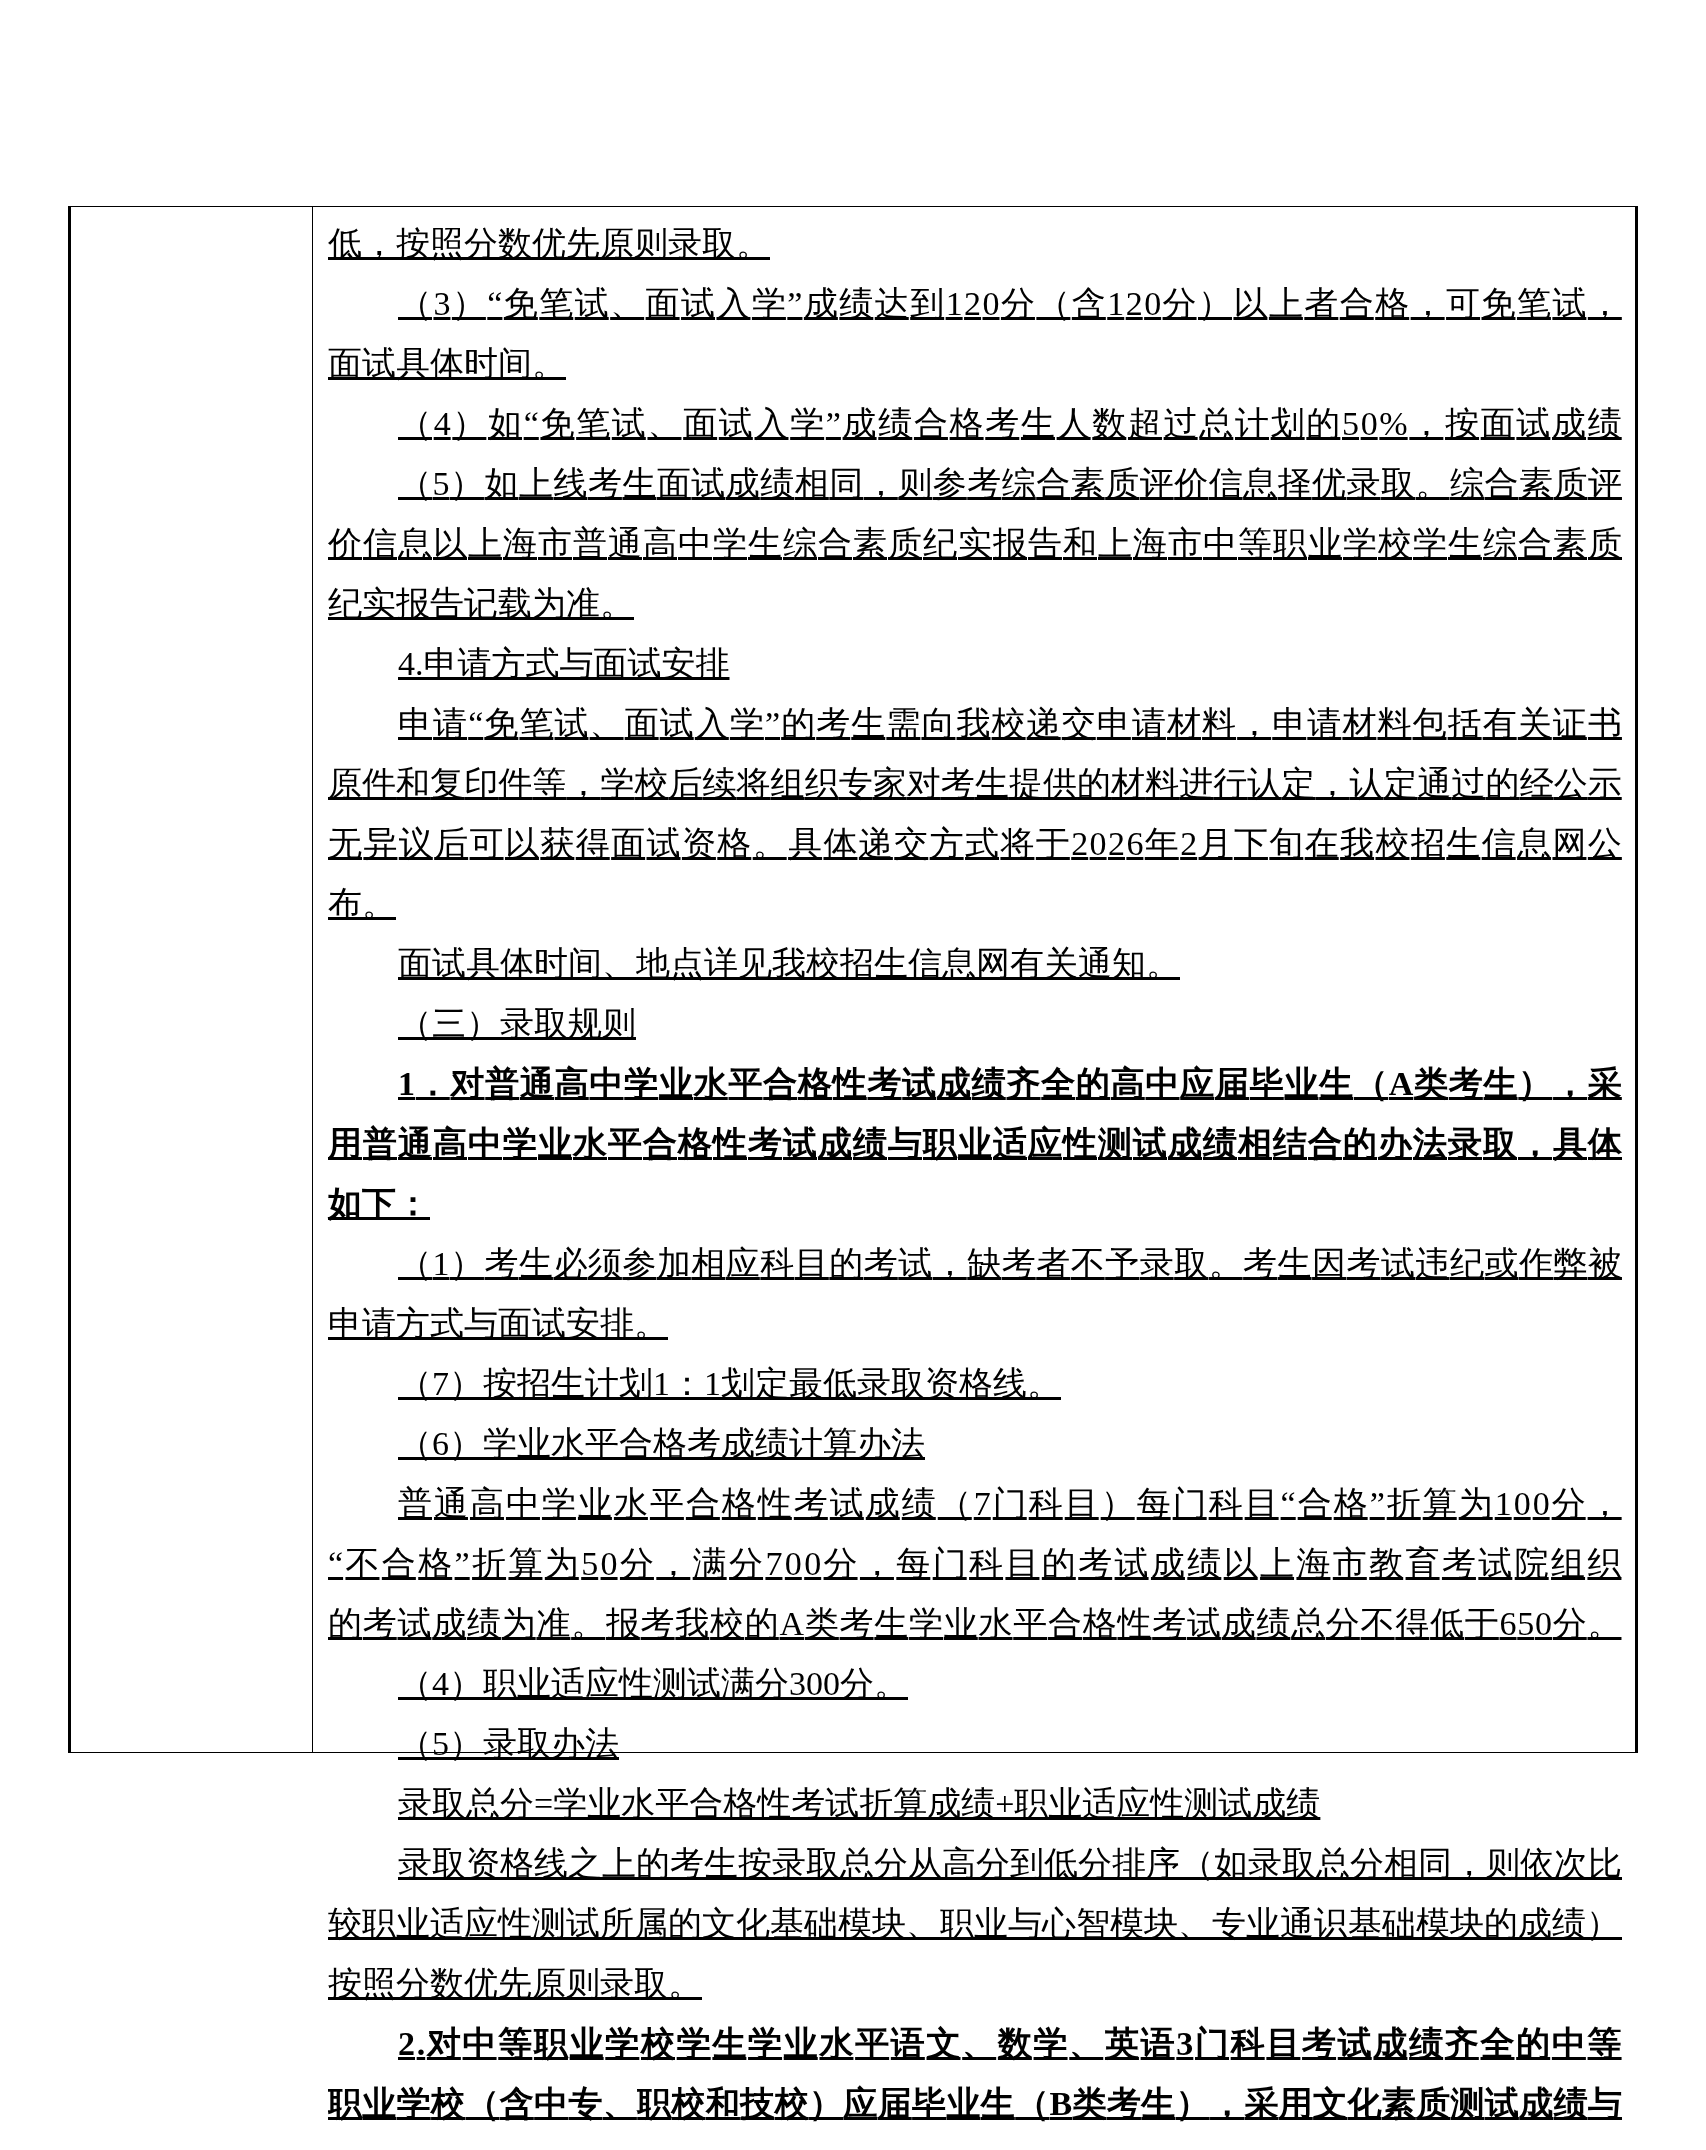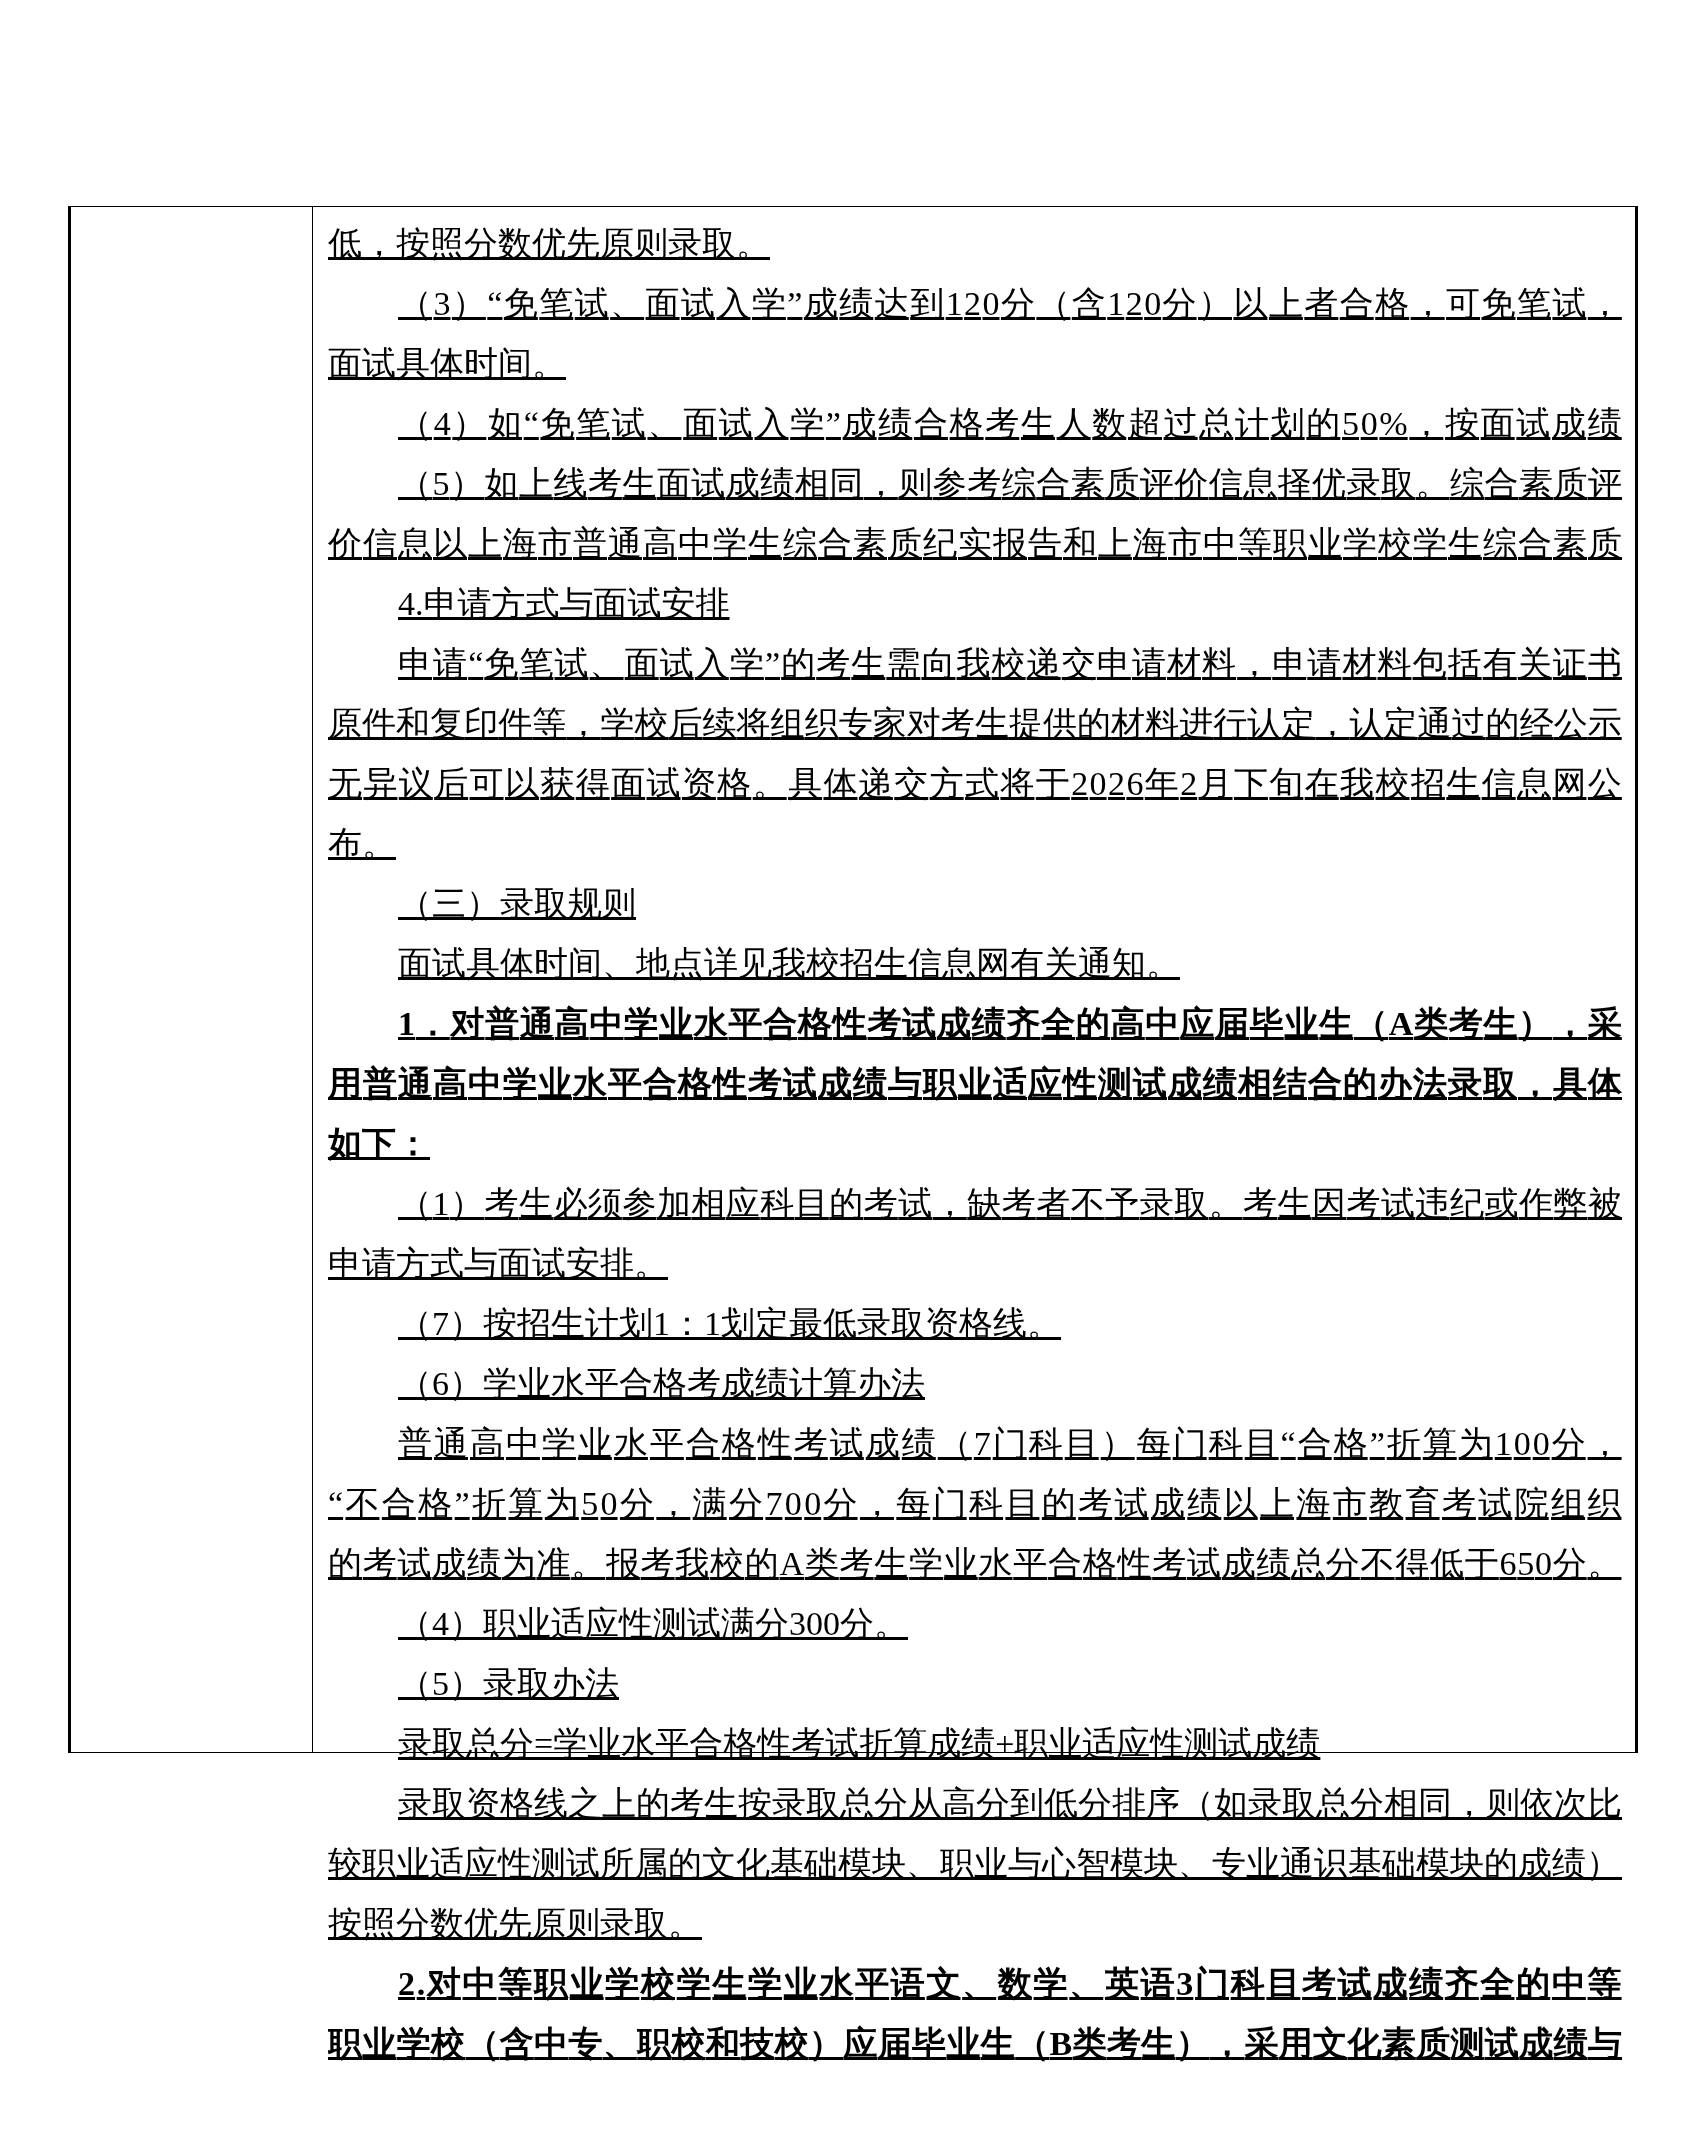--- a/index.html
+++ b/index.html
@@ -250,20 +250,21 @@
           <span>学</span>
           <span>校</span>
           <span>学</span>
           <span>生</span>
           <span>综</span>
           <span>合</span>
           <span>素</span>
           <span>质</span>
         </span>
       </div>
+      <div class="line">纪实报告记载为准。</div>
       <div class="line indent">4.申请方式与面试安排</div>
       <div class="line indent full" style="text-align-last: auto;">
         <span style="display: flex; justify-content: space-between; width: 100%;">
           <span>申</span>
           <span>请</span>
           <span>“</span>
           <span>免</span>
           <span>笔</span>
           <span>试</span>
           <span>、</span>
@@ -377,22 +378,22 @@
           <span>校</span>
           <span>招</span>
           <span>生</span>
           <span>信</span>
           <span>息</span>
           <span>网</span>
           <span>公</span>
         </span>
       </div>
       <div class="line">布。</div>
+      <div class="line indent">面试具体时间、地点详见我校招生信息网有关通知。</div>
       <div class="line indent">（三）录取规则</div>
-      <div class="line indent">面试具体时间、地点详见我校招生信息网有关通知。</div>
       <div class="line indent bold full" style="text-align-last: auto;">
         <span style="display: flex; justify-content: space-between; width: 100%;">
           <span>1</span>
           <span>．</span>
           <span>对</span>
           <span>普</span>
           <span>通</span>
           <span>高</span>
           <span>中</span>
           <span>学</span>

